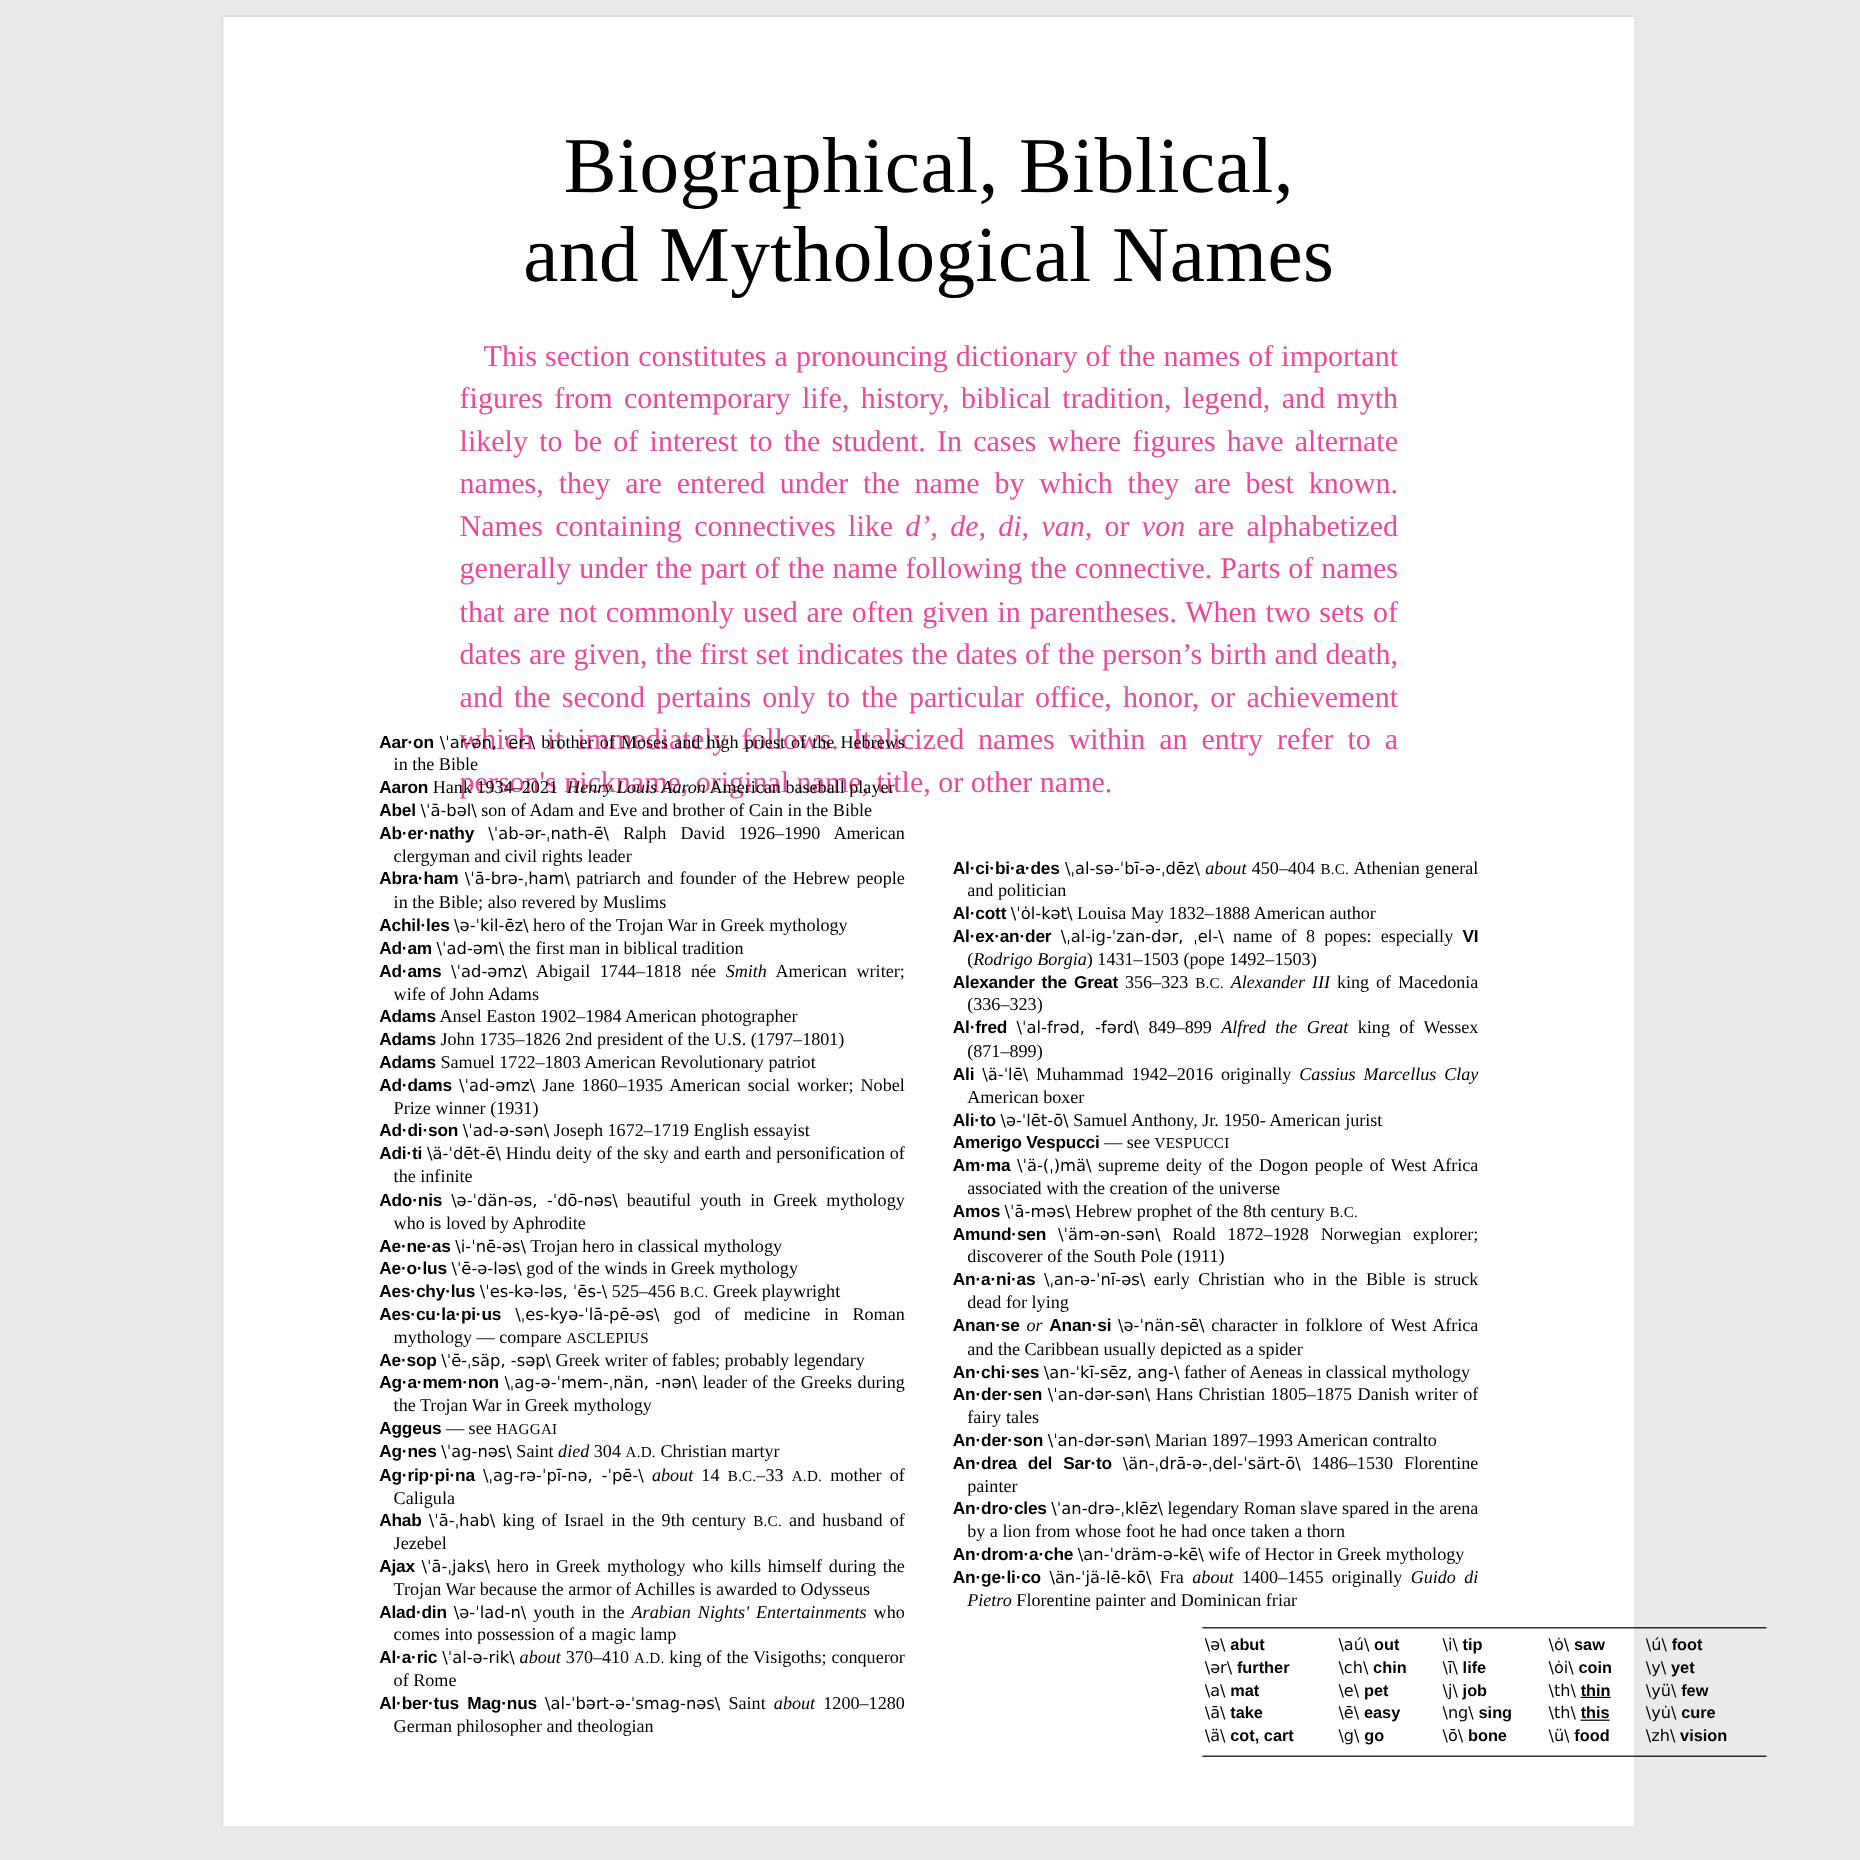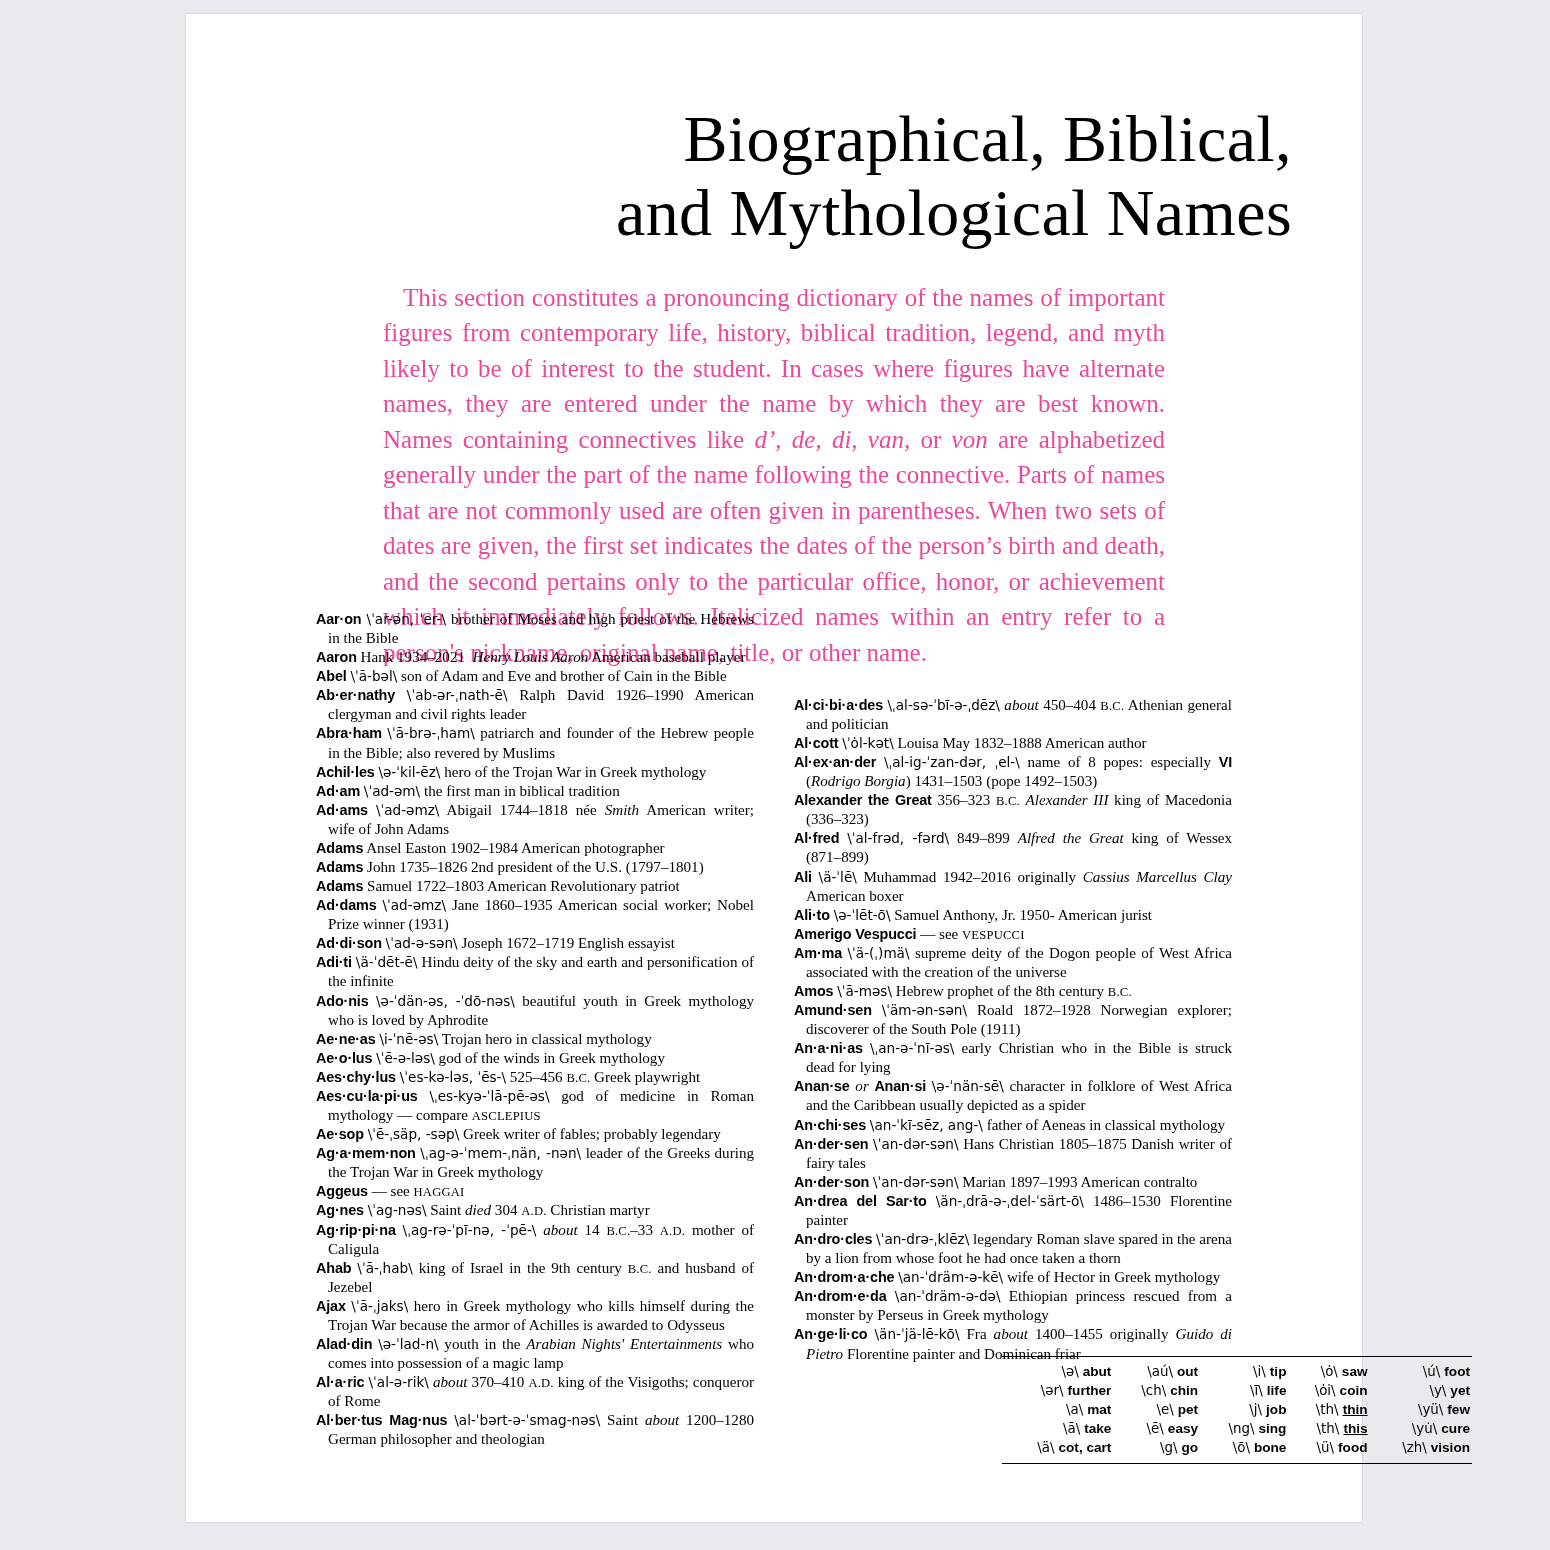--- a/index.html
+++ b/index.html
@@ -16,21 +16,21 @@
   #page {
     position: absolute;
     left: 186px;
     top: 14px;
     width: 1176px;
     height: 1508px;
     background: #ffffff;
     box-shadow: 0 0 2px rgba(0,0,0,0.18);
   }
   .title {
-    text-align: right;
+    text-align: center;
     font-family: "Liberation Serif", serif;
     font-weight: normal;
     font-size: 66px;
     line-height: 1.12;
     letter-spacing: 0.4px;
     margin: 0;
     padding: 88px 70px 0 70px;
     color: #000;
   }
   .title .l2 { display: block; }
@@ -94,21 +94,20 @@
   }
   .key table {
     border-collapse: collapse;
     width: 100%;
     font-size: 14.2px;
   }
   .key td {
     padding: 1px 2px;
     white-space: nowrap;
     vertical-align: top;
-    text-align: right;
   }
   .key .sym {
     font-family: "DejaVu Sans", sans-serif;
     font-size: 13.4px;
     padding-right: 4px;
   }
   .key .wd {
     font-family: "Liberation Sans", sans-serif;
     font-weight: bold;
     font-size: 13.6px;
@@ -172,21 +171,20 @@
         <p class="entry"><span class="hw">Amos</span> <span class="pron">\ˈā-məs\</span> Hebrew prophet of the 8th century <span class="sc">B.C.</span></p>
         <p class="entry"><span class="hw">Amund·sen</span> <span class="pron">\ˈäm-ən-sən\</span> Roald 1872–1928 Norwegian explorer; discoverer of the South Pole (1911)</p>
         <p class="entry"><span class="hw">An·a·ni·as</span> <span class="pron">\ˌan-ə-ˈnī-əs\</span> early Christian who in the Bible is struck dead for lying</p>
         <p class="entry"><span class="hw">Anan·se</span> <span class="ital">or</span> <span class="hw">Anan·si</span> <span class="pron">\ə-ˈnän-sē\</span> character in folklore of West Africa and the Caribbean usually depicted as a spider</p>
         <p class="entry"><span class="hw">An·chi·ses</span> <span class="pron">\an-ˈkī-sēz, ang-\</span> father of Aeneas in classical mythology</p>
         <p class="entry"><span class="hw">An·der·sen</span> <span class="pron">\ˈan-dər-sən\</span> Hans Christian 1805–1875 Danish writer of fairy tales</p>
         <p class="entry"><span class="hw">An·der·son</span> <span class="pron">\ˈan-dər-sən\</span> Marian 1897–1993 American contralto</p>
         <p class="entry"><span class="hw">An·drea del Sar·to</span> <span class="pron">\än-ˌdrā-ə-ˌdel-ˈsärt-ō\</span> 1486–1530 Florentine painter</p>
         <p class="entry"><span class="hw">An·dro·cles</span> <span class="pron">\ˈan-drə-ˌklēz\</span> legendary Roman slave spared in the arena by a lion from whose foot he had once taken a thorn</p>
         <p class="entry"><span class="hw">An·drom·a·che</span> <span class="pron">\an-ˈdräm-ə-kē\</span> wife of Hector in Greek mythology</p>
-        <p class="entry"><span class="hw">An·drom·e·da</span> <span class="pron">\an-ˈdräm-ə-də\</span> Ethiopian princess rescued from a monster by Perseus in Greek mythology</p>
         <p class="entry"><span class="hw">An·ge·li·co</span> <span class="pron">\än-ˈjä-lē-kō\</span> Fra <span class="ital">about</span> 1400–1455 originally <span class="ital">Guido di Pietro</span> Florentine painter and Dominican friar</p>
       </div>
   </div>
 
   <div class="key">
     <table>
       <tbody>
           <tr>
             <td><span class="sym">\ə\</span><span class="wd">abut</span></td>
             <td><span class="sym">\aú\</span><span class="wd">out</span></td>

